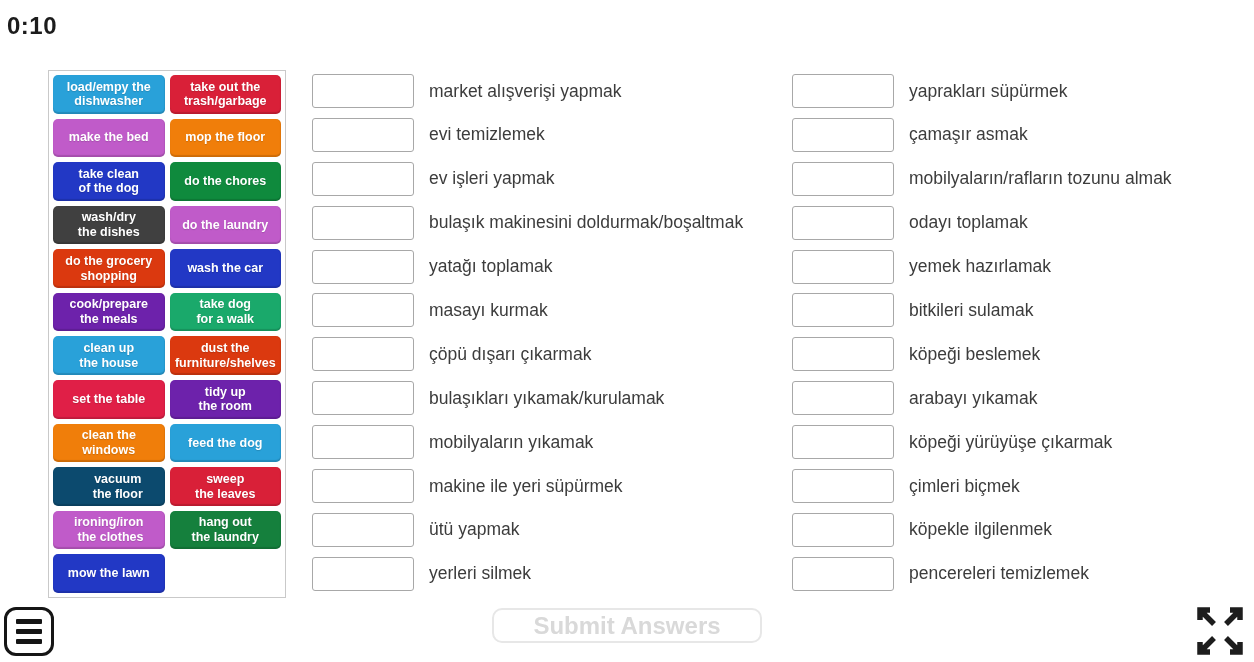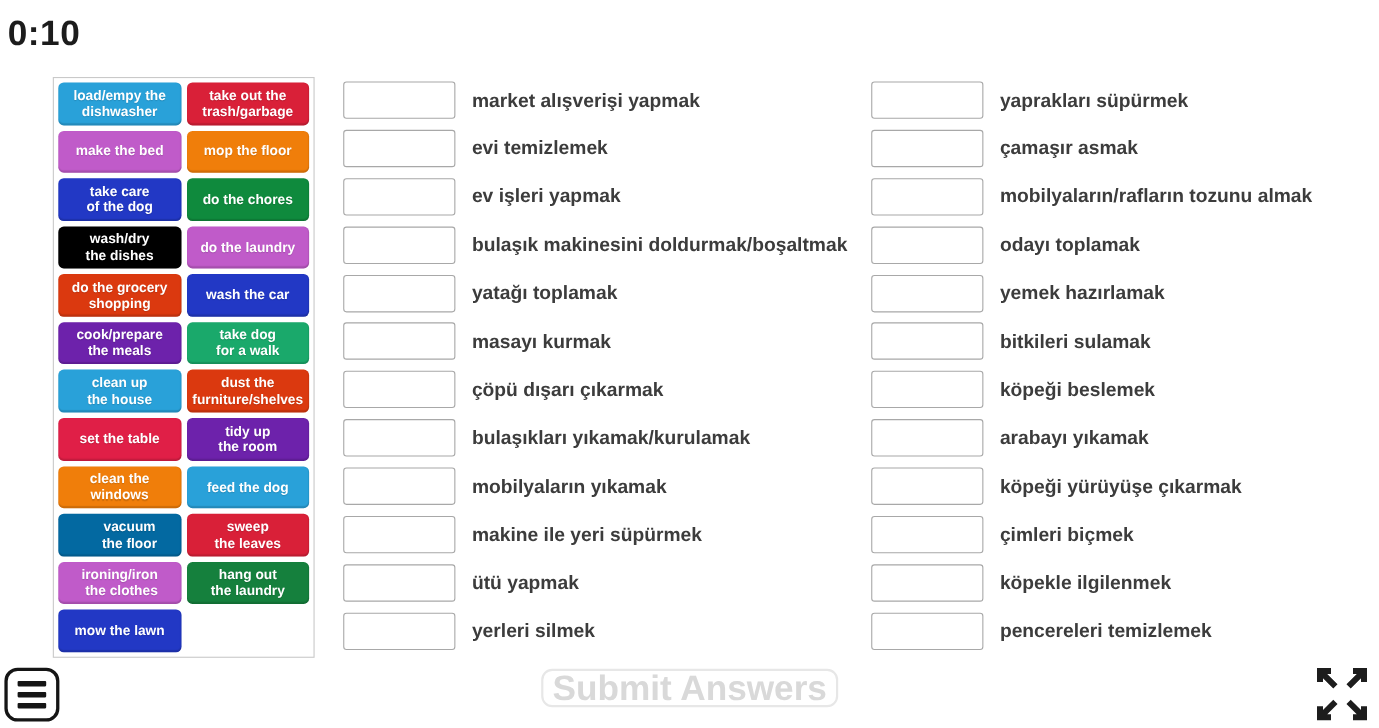--- a/index.html
+++ b/index.html
@@ -1,85 +1,85 @@
 <!DOCTYPE html>
 <html><head>
 <meta charset="utf-8">
 <style>
   html,body{margin:0;padding:0;background:#fff;}
   body{width:1254px;height:662px;position:relative;font-family:"Liberation Sans",sans-serif;overflow:hidden;}
 
-  .timer{position:absolute;left:7px;top:12px;font-size:32px;font-weight:600;color:#1c1c1c;letter-spacing:0.5px;}
+  .timer{position:absolute;left:7px;top:12px;font-size:24px;font-weight:600;color:#1c1c1c;letter-spacing:0.5px;}
 
   .panel{position:absolute;left:48px;top:70px;width:238px;height:528px;box-sizing:border-box;
          border:1px solid #c9c9c9;background:#fff;padding:4px;
          display:grid;grid-template-columns:1fr 1fr;grid-auto-rows:1fr;gap:5px;}
   .tile{border-radius:5px;color:#fff;font-weight:bold;font-size:12.5px;line-height:1.18;
         display:flex;align-items:center;justify-content:center;text-align:center;
         white-space:pre-line;padding:1px 2px;box-sizing:border-box;cursor:pointer;
         box-shadow:inset 0 -2px 1px rgba(0,0,0,0.14), inset -1px 0 1px rgba(0,0,0,0.06);
         text-shadow:0 1px 1px rgba(0,0,0,0.15);}
 
   .match-col{position:absolute;top:74px;width:470px;}
   .col-left{left:312px;}
   .col-right{left:792px;}
-  .match-row{display:flex;align-items:center;height:34px;margin-bottom:9.9px;font-weight:bold;}
+  .match-row{display:flex;align-items:center;height:34px;margin-bottom:9.9px;}
   .answer-box{width:102px;height:34px;box-sizing:border-box;border:1px solid #a8a8a8;border-radius:3px;
               background:#fff;margin-right:15px;flex:0 0 auto;}
   .match-label{font-size:17.5px;color:#3c3c3c;white-space:nowrap;}
 
   .menu-btn{position:absolute;left:4px;top:607px;width:50px;height:49px;box-sizing:border-box;
             border:3px solid #151515;border-radius:12px;background:#fff;cursor:pointer;
             display:flex;flex-direction:column;justify-content:center;align-items:center;gap:5px;}
   .menu-btn .bar{width:26px;height:5px;background:#151515;border-radius:1px;}
 
   .submit-btn{position:absolute;left:50%;transform:translateX(-50%);top:608px;width:270px;height:35px;
               box-sizing:border-box;border:2px solid #e7e7e7;border-radius:10px;background:#fff;
-              color:#d9d9d9;font-size:32px;font-weight:600;font-family:"Liberation Sans",sans-serif;
+              color:#d9d9d9;font-size:24px;font-weight:600;font-family:"Liberation Sans",sans-serif;
               display:flex;align-items:center;justify-content:center;cursor:default;}
 
   .fullscreen-btn{position:absolute;left:1192px;top:602px;width:56px;height:58px;background:transparent;
                   border:none;padding:0;cursor:pointer;display:flex;align-items:center;justify-content:center;}
 </style>
 </head>
 <body>
 
 <div class="timer">0:10</div>
 
 <div class="panel">
   <div class="tile" style="background-color: rgb(41, 161, 217);">load/empy the
 dishwasher</div>
   <div class="tile" style="background-color: rgb(217, 32, 56);">take out the
 trash/garbage</div>
   <div class="tile" style="background-color: rgb(192, 91, 201);">make the bed</div>
   <div class="tile" style="background-color: rgb(240, 126, 10);">mop the floor</div>
-  <div class="tile" style="background-color: rgb(34, 56, 197);">take care
+  <div class="tile" style="background-color: rgb(34, 56, 197);">take clean
 of the dog</div>
   <div class="tile" style="background-color: rgb(15, 138, 61);">do the chores</div>
-  <div class="tile" style="background-color: #000000;">wash/dry
+  <div class="tile" style="background-color: #404040;">wash/dry
 the dishes</div>
   <div class="tile" style="background-color: rgb(192, 91, 201);">do the laundry</div>
   <div class="tile" style="background-color: rgb(219, 57, 15);">do the grocery
 shopping</div>
   <div class="tile" style="background-color: rgb(34, 56, 197);">wash the car</div>
   <div class="tile" style="background-color: rgb(109, 34, 171);">cook/prepare
 the meals</div>
   <div class="tile" style="background-color: rgb(26, 169, 107);">take dog
 for a walk</div>
   <div class="tile" style="background-color: rgb(41, 161, 217);">clean up
 the house</div>
   <div class="tile" style="background-color: rgb(219, 57, 15);">dust the
 furniture/shelves</div>
   <div class="tile" style="background-color: rgb(224, 31, 71);">set the table</div>
   <div class="tile" style="background-color: rgb(109, 34, 171);">tidy up
 the room</div>
   <div class="tile" style="background-color: rgb(240, 126, 10);">clean the
 windows</div>
   <div class="tile" style="background-color: rgb(41, 161, 217);">feed the dog</div>
-  <div class="tile" style="background-color: #0369a1; padding-left: 20px;">vacuum
+  <div class="tile" style="background-color: #0c4a6e; padding-left: 20px;">vacuum
 the floor</div>
   <div class="tile" style="background-color: rgb(217, 32, 56);">sweep
 the leaves</div>
   <div class="tile" style="background-color: rgb(192, 91, 201); text-align: right;">ironing/iron
 the clothes</div>
   <div class="tile" style="background-color: #15803d;">hang out
 the laundry</div>
   <div class="tile" style="background-color: rgb(34, 56, 197);">mow the lawn</div>
 </div>
 

